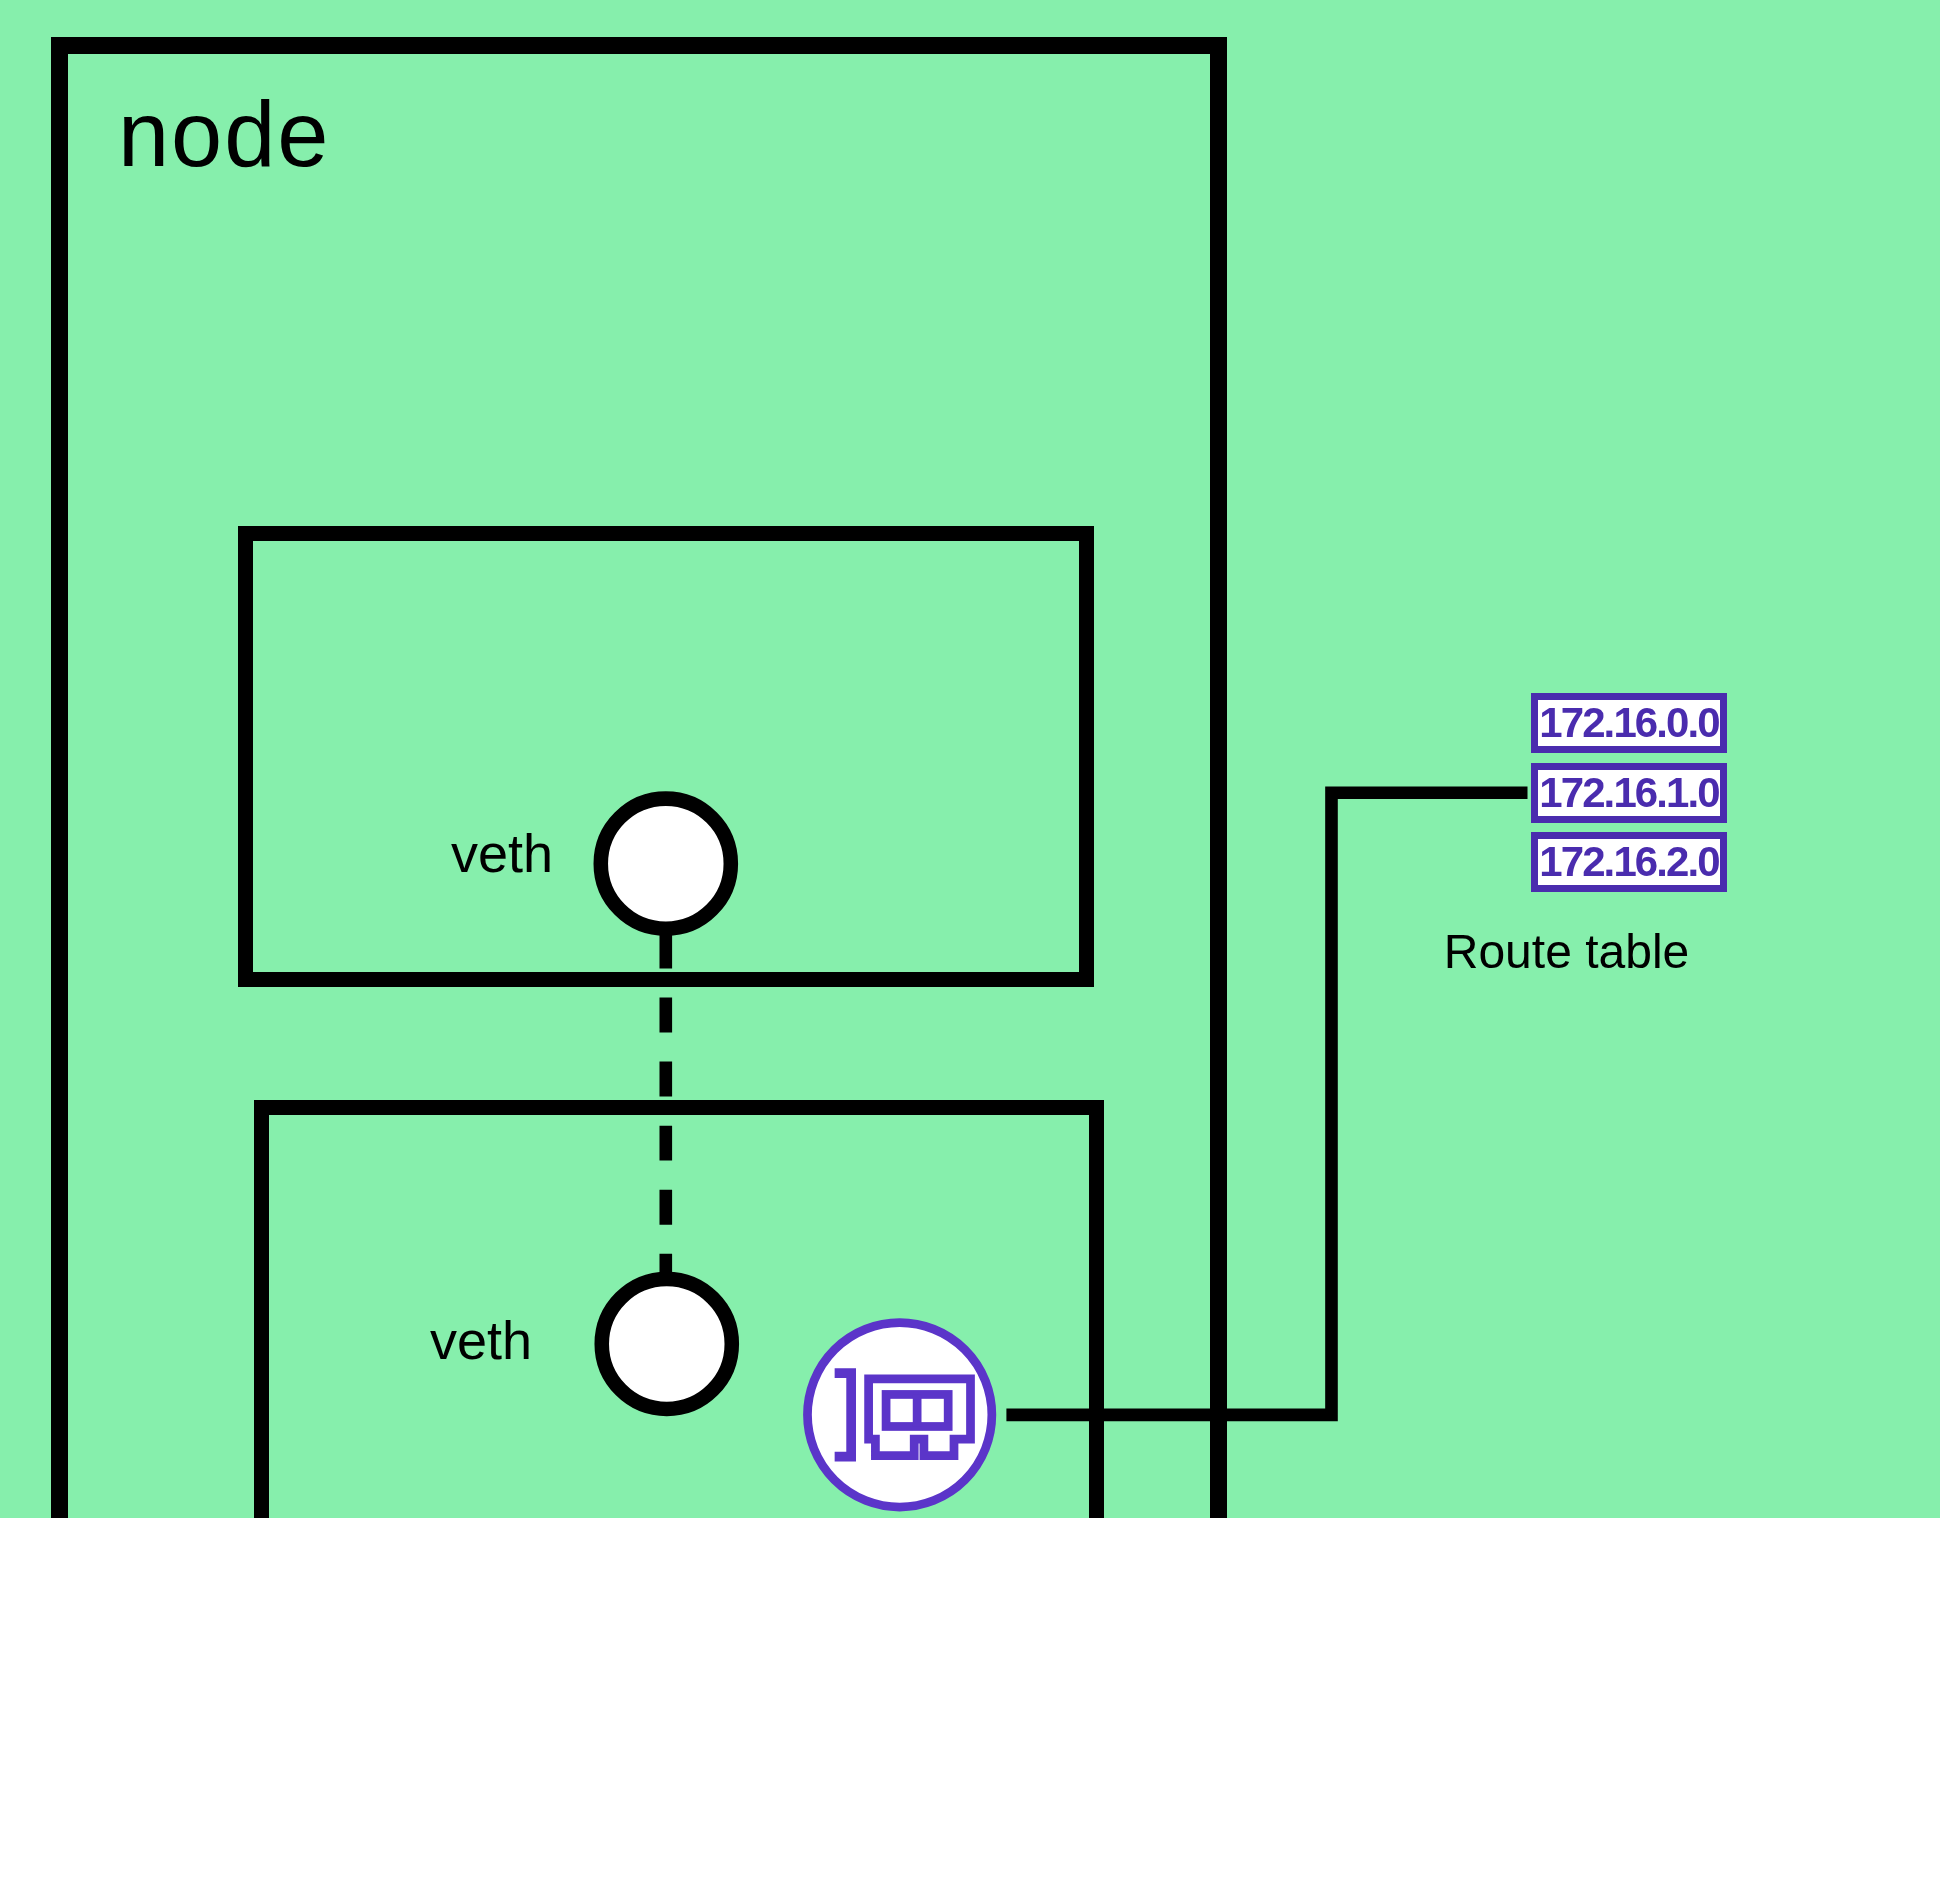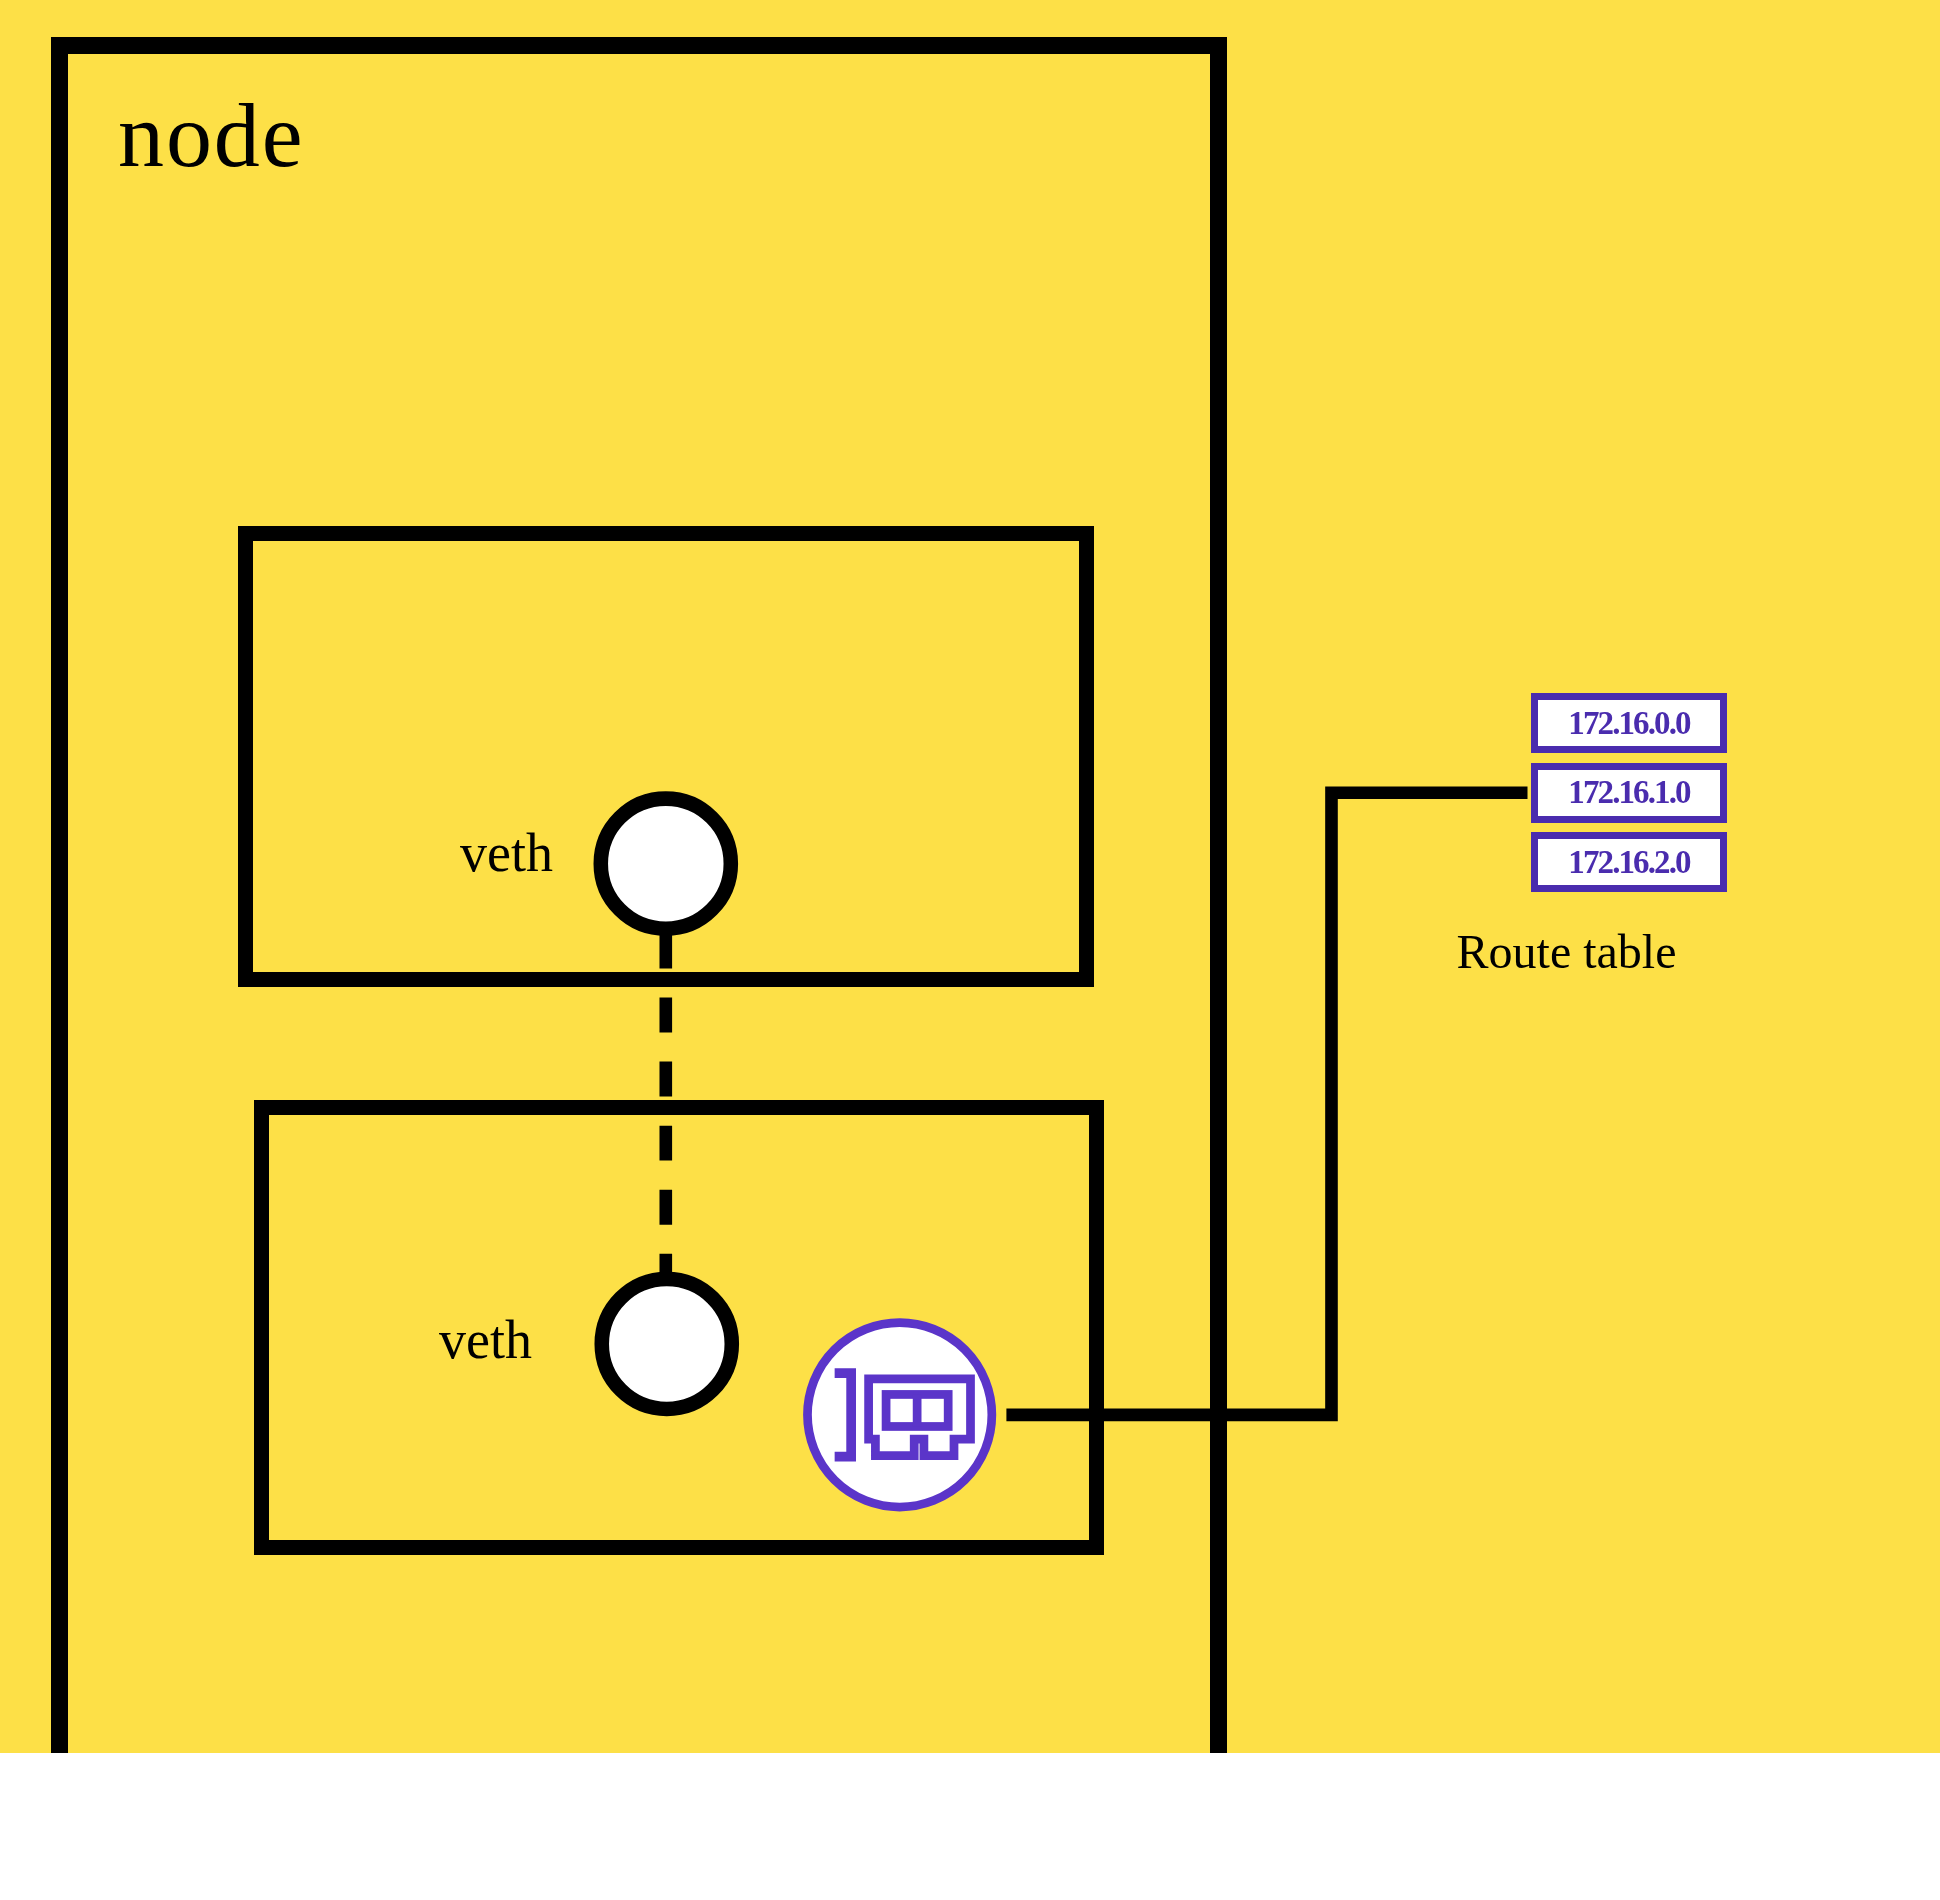--- a/index.html
+++ b/index.html
@@ -1,21 +1,21 @@
 <!DOCTYPE html>
 <html><head>
 <meta charset="utf-8">
 <style>
   html, body { margin: 0; padding: 0; background: #ffffff; }
   .canvas {
     position: relative;
     width: 1941px;
-    height: 1753px;
-    background: #fde047;
-    font-family: Liberation Serif, serif;
+    height: 1518px;
+    background: #86efac;
+    font-family: Liberation Sans, sans-serif;
     color: #000;
     overflow: hidden;
   }
   .box { position: absolute; box-sizing: border-box; background: transparent; }
   .node-box  { left: 51px;  top: 37px;   width: 1176px; height: 1797px; border: 17.5px solid #000; }
   .pod-box   { left: 238px; top: 526px;  width: 856px;  height: 461px;  border: 15.5px solid #000; }
   .root-box  { left: 254px; top: 1100px; width: 850px;  height: 455px;  border: 15.5px solid #000; }
 
   .node-label {
     position: absolute; left: 118px; top: 82px;
@@ -46,21 +46,21 @@
 
   .route-table { position: absolute; left: 1531px; top: 693px; width: 196px; }
   .route-entry {
     box-sizing: border-box;
     width: 196px; height: 60px;
     margin-bottom: 9.7px;
     border: 7.8px solid #4a2cae;
     background: #ffffff;
     display: flex; align-items: center; justify-content: center;
     color: #4a2cae; font-weight: bold;
-    font-size: 33px; letter-spacing: -1.9px; white-space: nowrap;
+    font-size: 42px; letter-spacing: -1.9px; white-space: nowrap;
   }
   .route-title {
     position: absolute; left: 1348px; top: 924px; width: 437px;
     text-align: center; font-size: 48px; color: #000; white-space: nowrap;
   }
 
   .nic-stroke { stroke: #5b35c9; fill: none; }
 </style>
 </head>
 <body>

